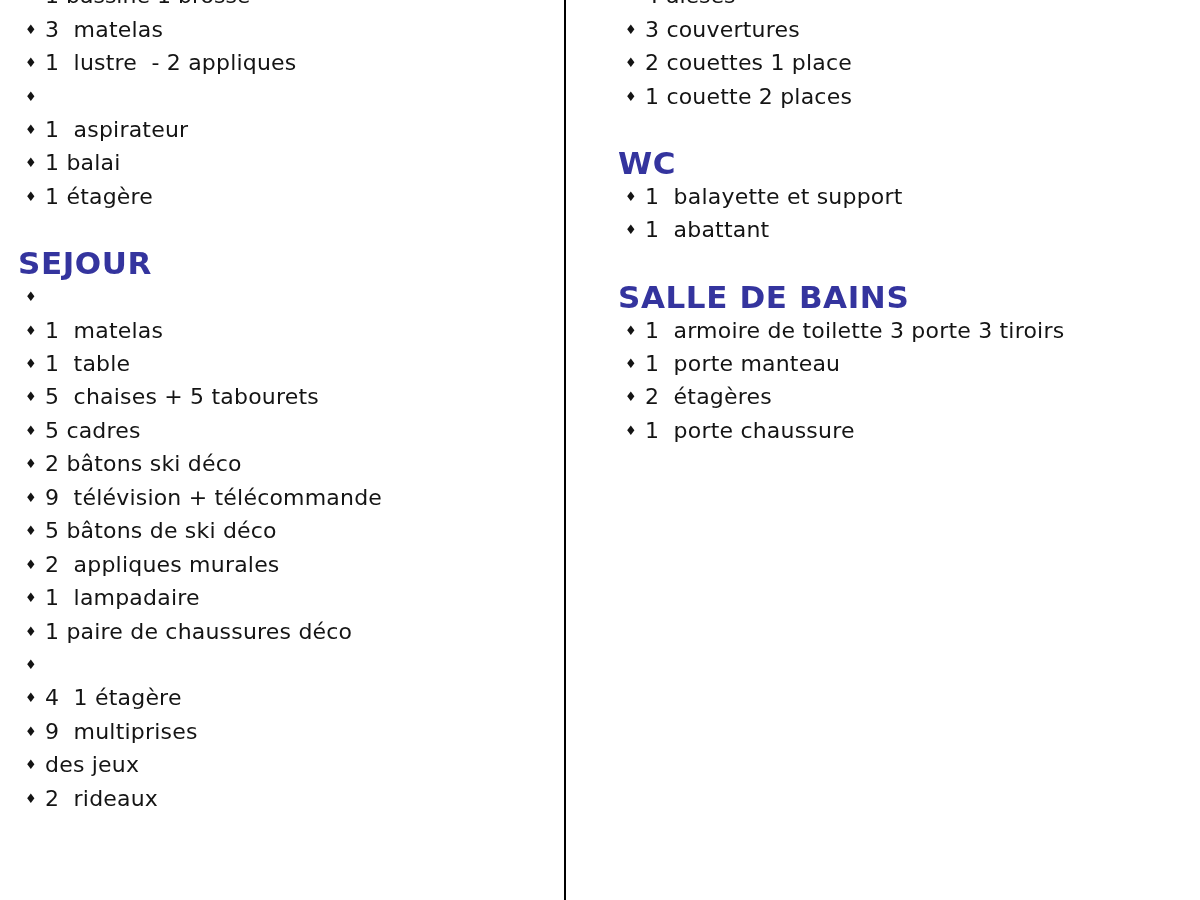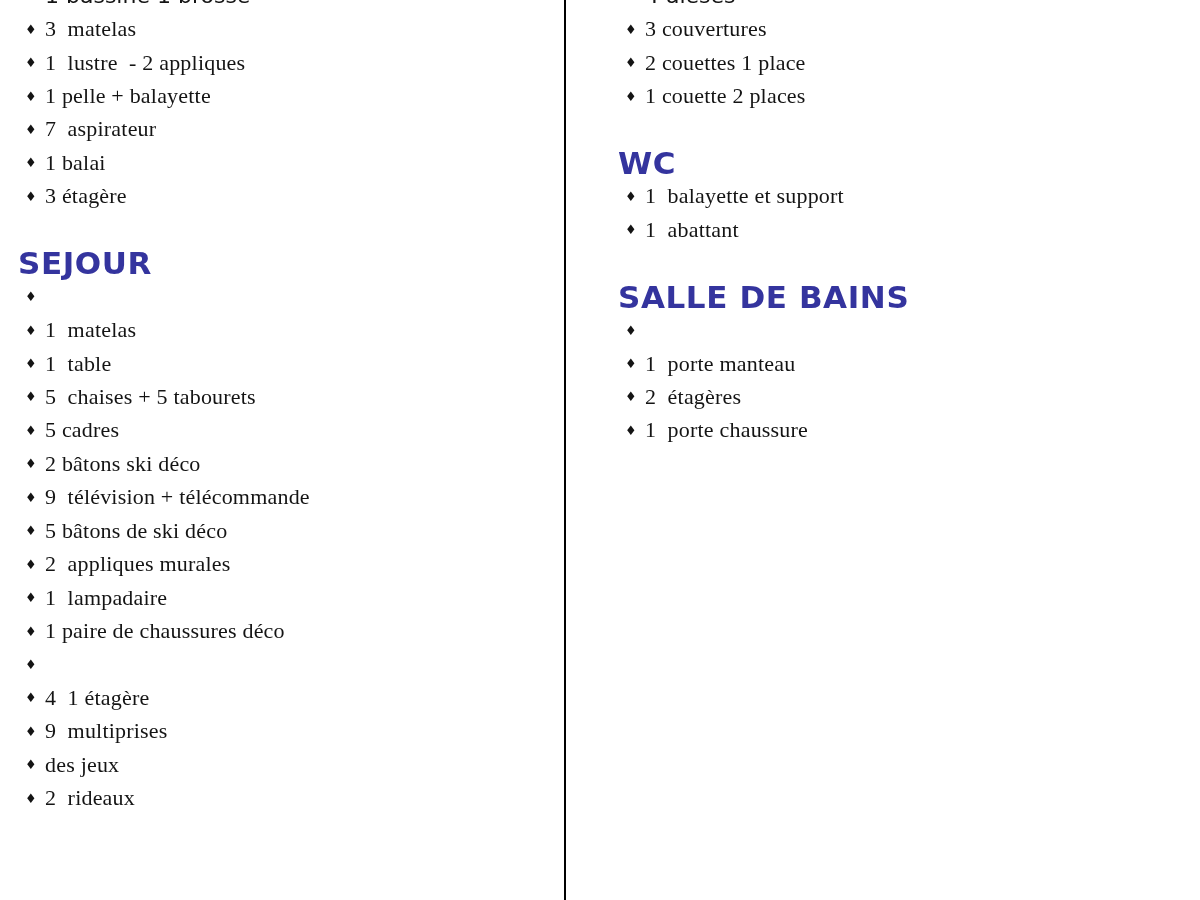--- a/index.html
+++ b/index.html
@@ -40,45 +40,44 @@
     width: 27px;
     padding-left: 7px;
     font-size: 13px;
     line-height: 1;
     color: var(--text);
     flex: 0 0 27px;
   }
   .row.item .txt {
     font-size: 22px;
     letter-spacing: 0.2px;
-    font-family: Liberation Serif, serif;
   }
   .row.header {
     font-size: 31px;
     font-weight: bold;
     color: var(--header);
     letter-spacing: 0.6px;
   }
   .row.fragment {
     padding-left: 27px;
     font-size: 22px;
   }
 </style>
 </head>
 <body>
 
 <div class="page">
   <div class="col col-left">
       <div class="row fragment">1 bassine 1 brosse</div>
       <div class="row item"><span class="bullet">♦</span><span class="txt">3  matelas</span></div>
       <div class="row item"><span class="bullet">♦</span><span class="txt">1  lustre  - 2 appliques</span></div>
-      <div class="row item"><span class="bullet">♦</span><span class="txt">1 pelle + balayette</span></div>
-      <div class="row item"><span class="bullet">♦</span><span class="txt">7  aspirateur</span></div>
+      <div class="row item"><span class="bullet">♦</span></div>
+      <div class="row item"><span class="bullet">♦</span><span class="txt">1  aspirateur</span></div>
       <div class="row item"><span class="bullet">♦</span><span class="txt">1 balai</span></div>
-      <div class="row item"><span class="bullet">♦</span><span class="txt">3 étagère</span></div>
+      <div class="row item"><span class="bullet">♦</span><span class="txt">1 étagère</span></div>
       <div class="row blank"></div>
       <div class="row header">SEJOUR</div>
       <div class="row item"><span class="bullet">♦</span></div>
       <div class="row item"><span class="bullet">♦</span><span class="txt">1  matelas</span></div>
       <div class="row item"><span class="bullet">♦</span><span class="txt">1  table</span></div>
       <div class="row item"><span class="bullet">♦</span><span class="txt">5  chaises + 5 tabourets</span></div>
       <div class="row item"><span class="bullet">♦</span><span class="txt">5 cadres</span></div>
       <div class="row item"><span class="bullet">♦</span><span class="txt">2 bâtons ski déco</span></div>
       <div class="row item"><span class="bullet">♦</span><span class="txt">9  télévision + télécommande</span></div>
       <div class="row item"><span class="bullet">♦</span><span class="txt">5 bâtons de ski déco</span></div>
@@ -96,18 +95,18 @@
       <div class="row fragment">4 alèses</div>
       <div class="row item"><span class="bullet">♦</span><span class="txt">3 couvertures</span></div>
       <div class="row item"><span class="bullet">♦</span><span class="txt">2 couettes 1 place</span></div>
       <div class="row item"><span class="bullet">♦</span><span class="txt">1 couette 2 places</span></div>
       <div class="row blank"></div>
       <div class="row header">WC</div>
       <div class="row item"><span class="bullet">♦</span><span class="txt">1  balayette et support</span></div>
       <div class="row item"><span class="bullet">♦</span><span class="txt">1  abattant</span></div>
       <div class="row blank"></div>
       <div class="row header">SALLE DE BAINS</div>
-      <div class="row item"><span class="bullet">♦</span></div>
+      <div class="row item"><span class="bullet">♦</span><span class="txt">1  armoire de toilette 3 porte 3 tiroirs</span></div>
       <div class="row item"><span class="bullet">♦</span><span class="txt">1  porte manteau</span></div>
       <div class="row item"><span class="bullet">♦</span><span class="txt">2  étagères</span></div>
       <div class="row item"><span class="bullet">♦</span><span class="txt">1  porte chaussure</span></div>
     </div>
 </div>
 
 </body></html>

